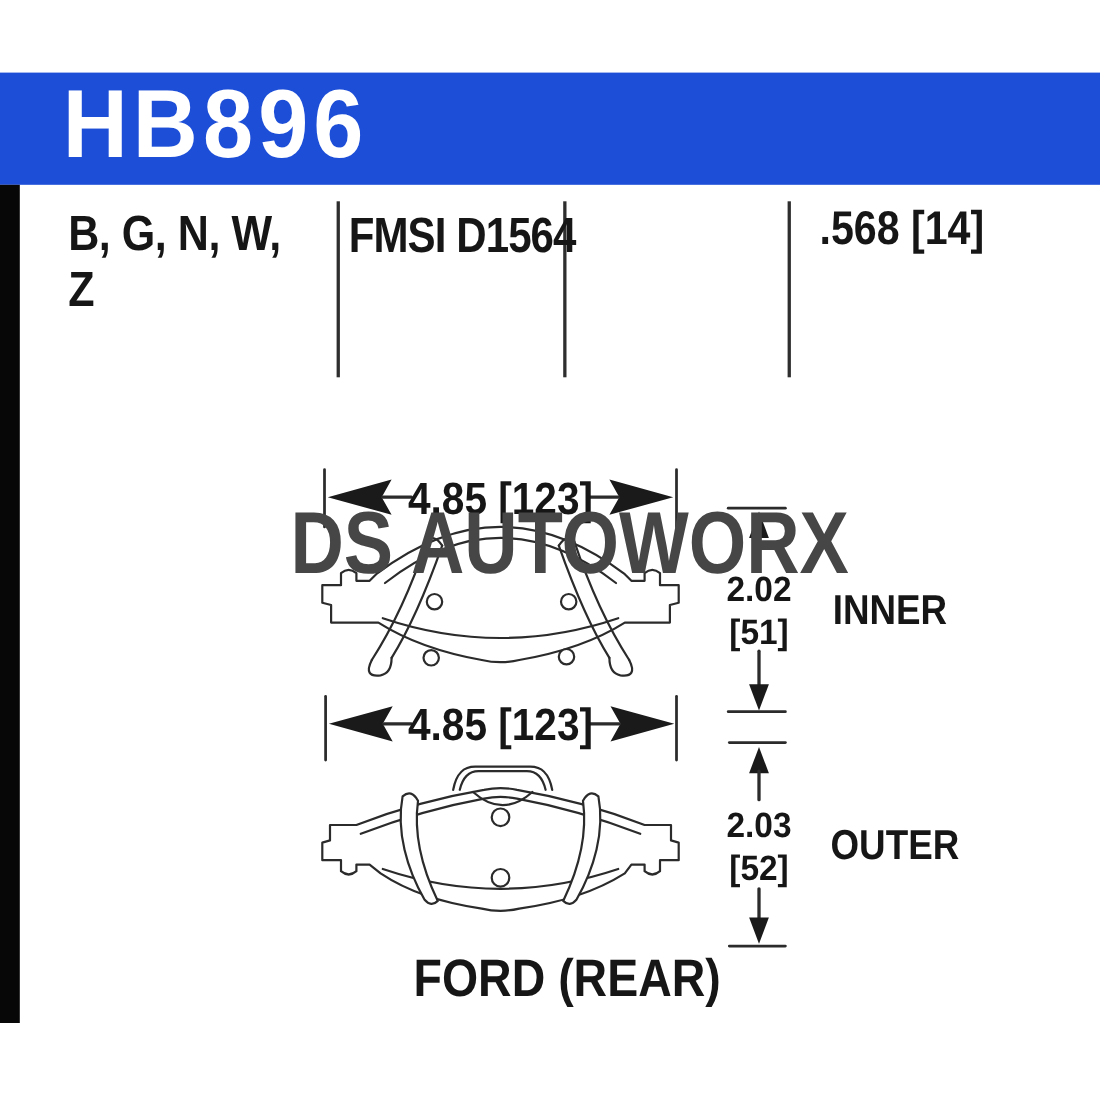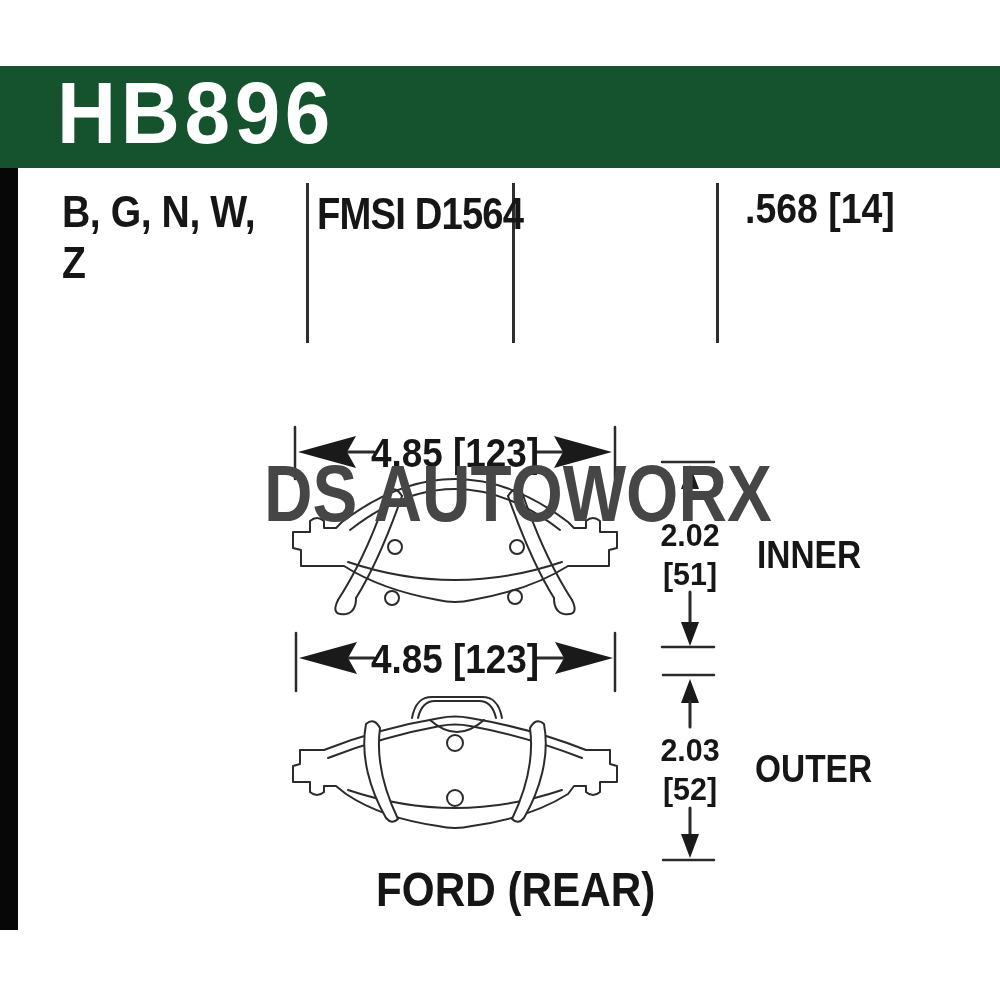--- a/index.html
+++ b/index.html
@@ -2,21 +2,21 @@
 <html><head>
 <meta charset="utf-8">
 <style>
   html,body{margin:0;padding:0;background:#e8e8e8;}
   .canvas{
     position:relative;width:1000px;height:1000px;background:#ffffff;
     overflow:hidden;font-family:"Liberation Sans",sans-serif;font-weight:700;
     color:#161616;
   }
   
-  .header-bar{position:absolute;left:0;top:66px;width:1000px;height:102px;background:#14532d;z-index:2;text-align:right;}
+  .header-bar{position:absolute;left:0;top:66px;width:1000px;height:102px;background:#1d4ed8;z-index:2;text-align:right;}
   .part-number{
     position:absolute;left:57px;top:-4px;font-size:88px;letter-spacing:5px;color:#ffffff;
     transform:scaleX(0.93);transform-origin:left top;white-space:nowrap;line-height:102px;
   }
   .left-strip{position:absolute;left:0;top:168px;width:18px;height:762px;background:#070707;z-index:2;}
   
   .divider{position:absolute;top:183px;width:3px;height:160px;background:#2e2e2e;z-index:3;}
   .d1{left:306px;} .d2{left:512px;} .d3{left:716px;}
   .compounds{
     position:absolute;left:62px;top:186px;font-size:45px;line-height:51px;

